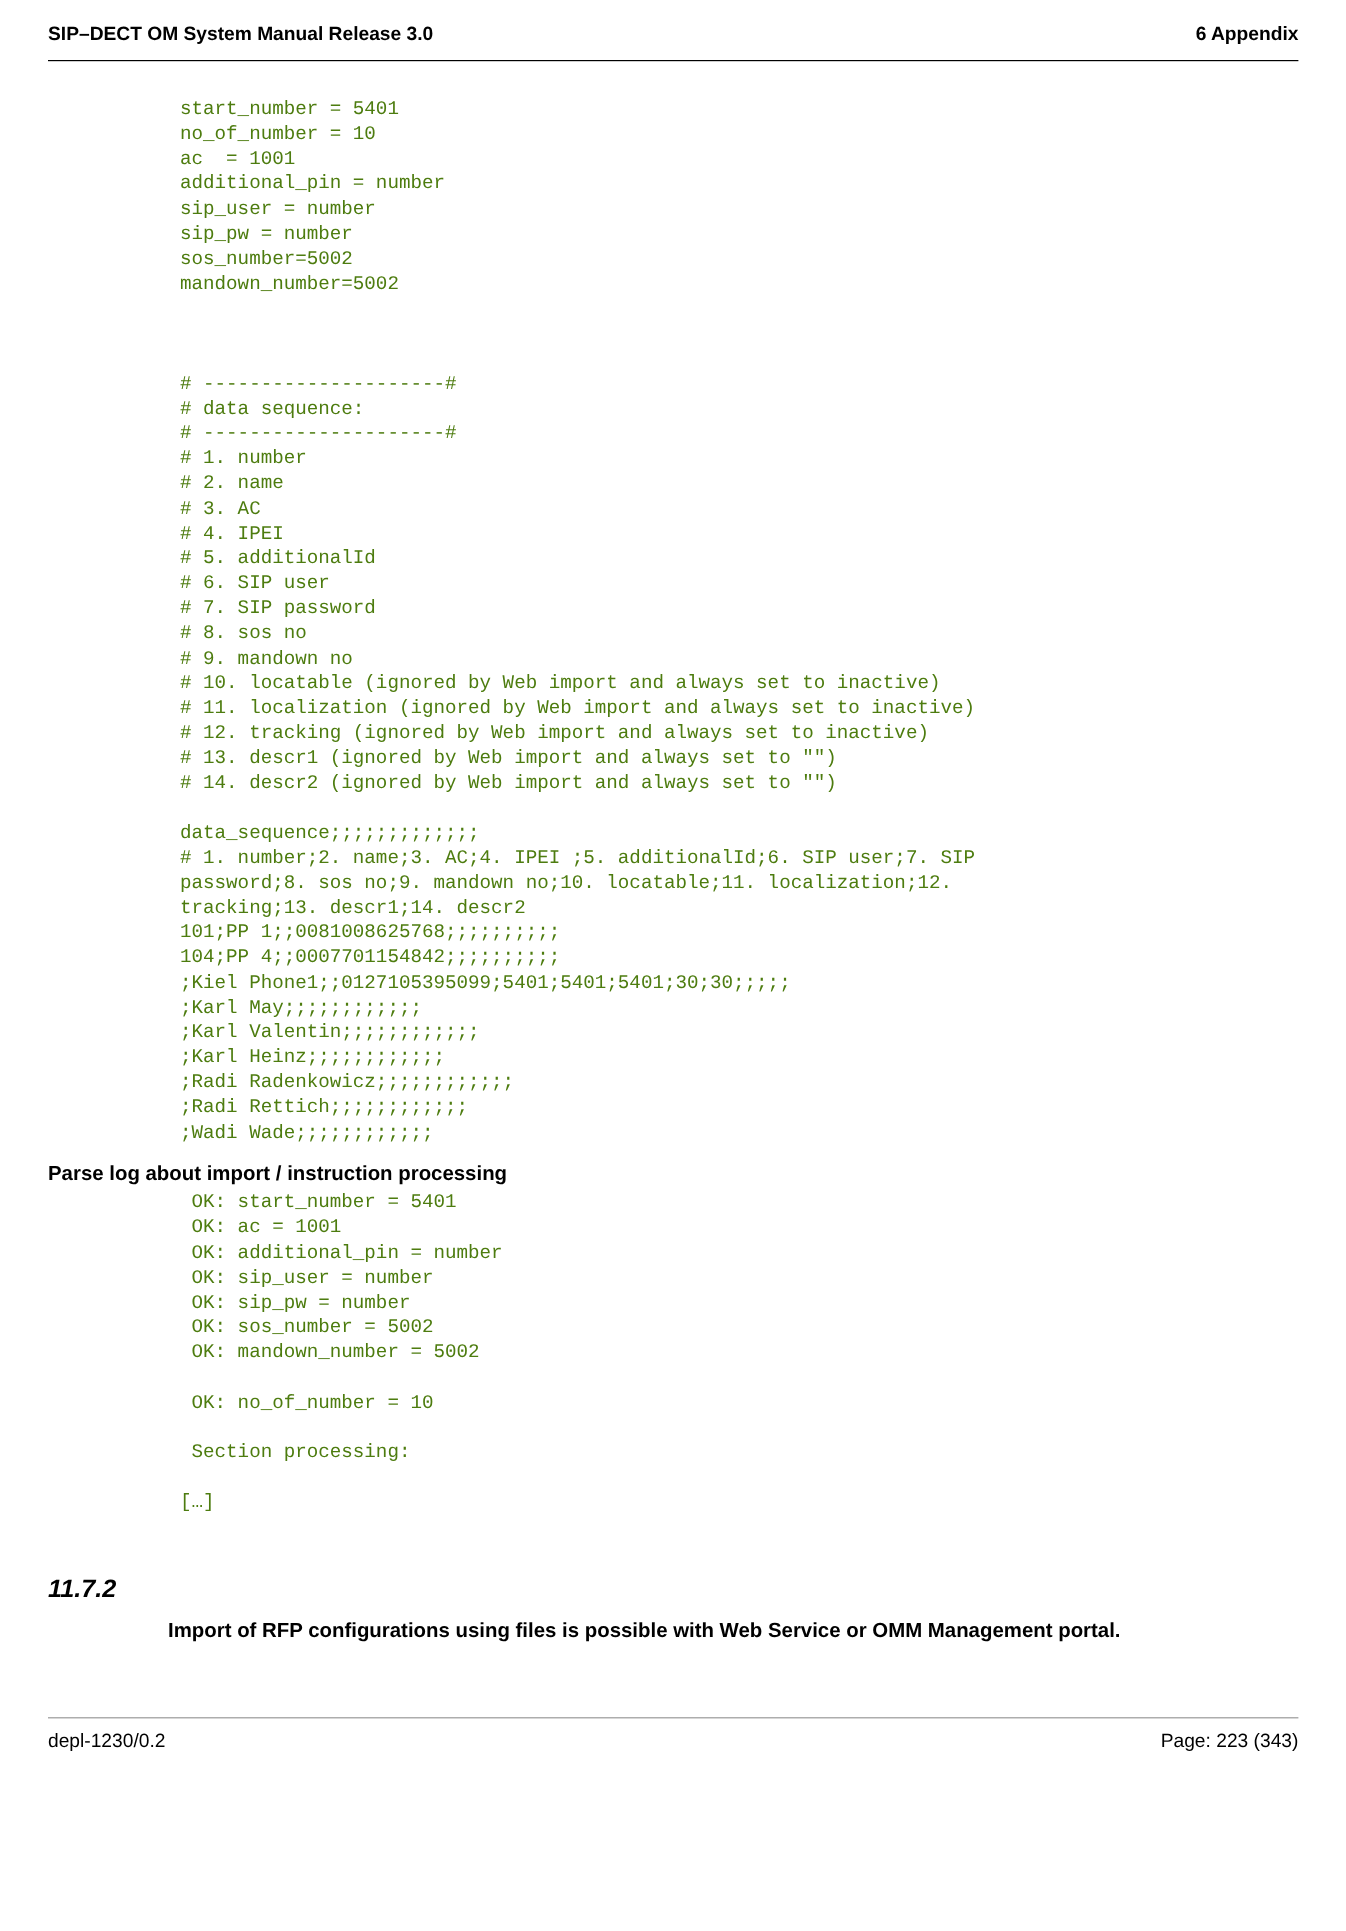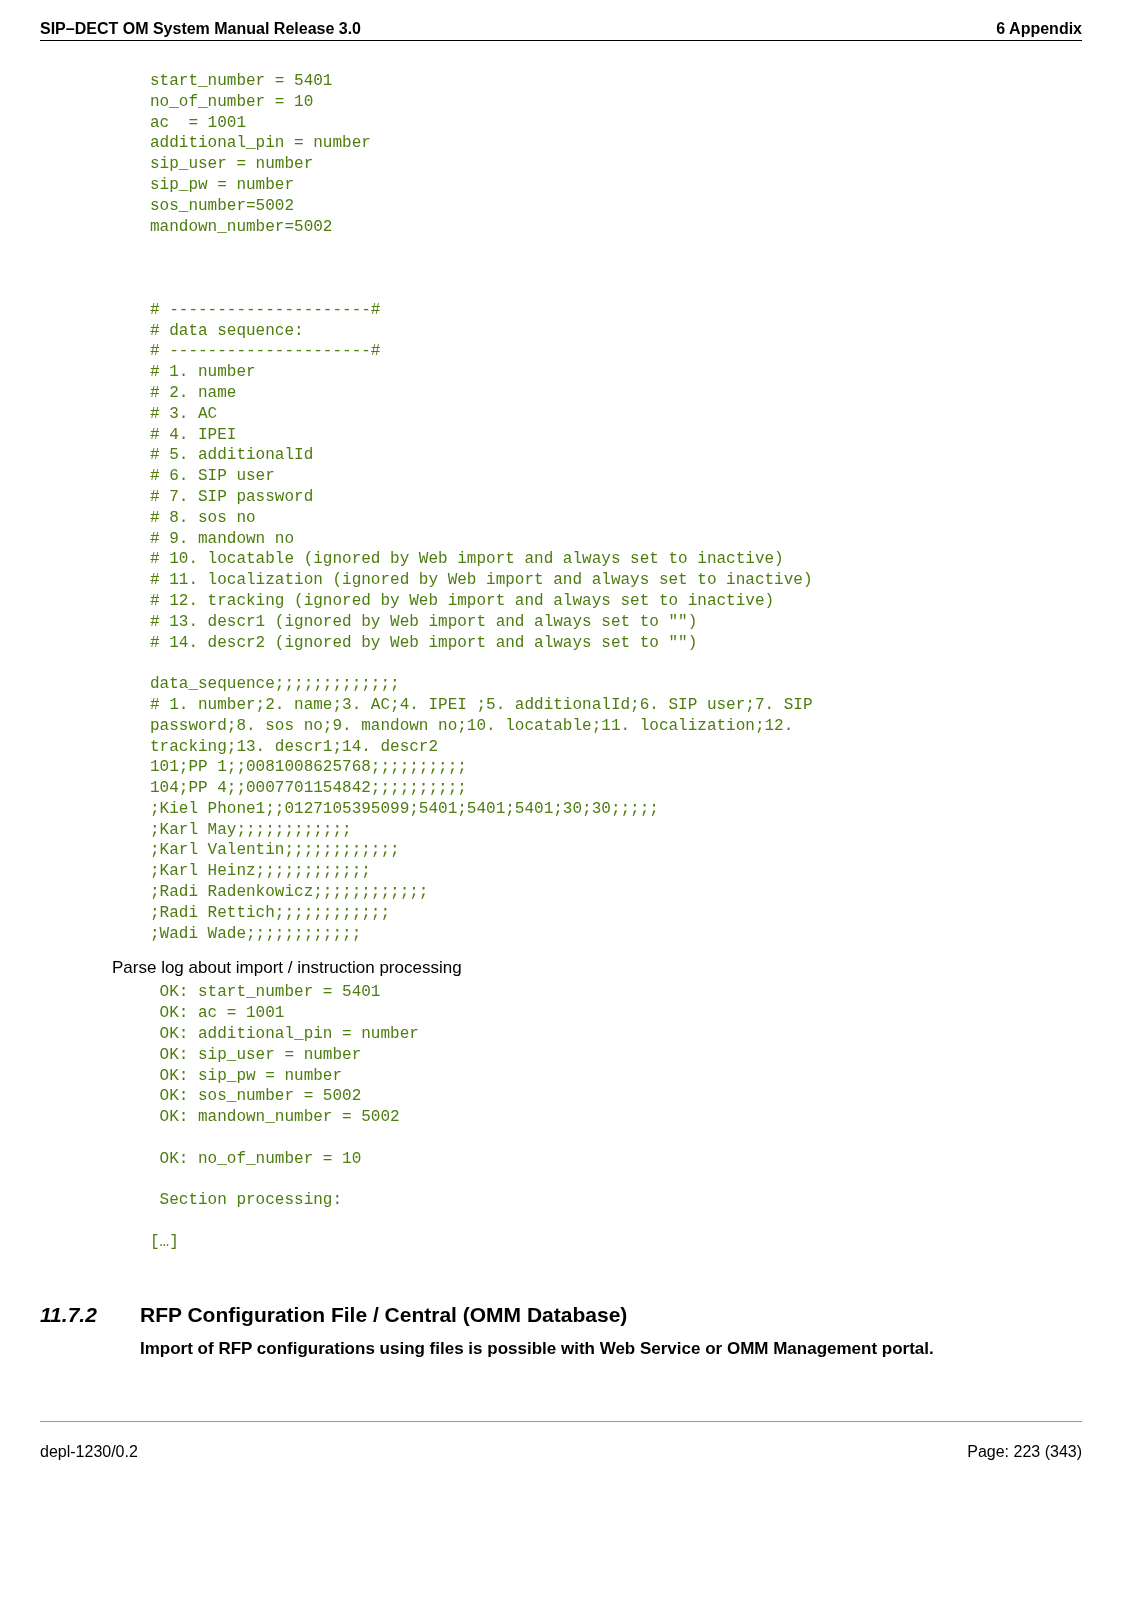--- a/index.html
+++ b/index.html
@@ -8,42 +8,41 @@
       padding: 20px 40px;
       width: 1042px;
       font-size: 16px;
       color: #000;
     }
     .header {
       display: flex;
       justify-content: space-between;
       font-weight: bold;
       border-bottom: 1px solid #000;
-      padding-bottom: 2px;
+      padding-bottom: 12px;
       margin-bottom: 30px;
     }
     .footer {
       display: flex;
       justify-content: space-between;
       border-top: 1px solid #999;
-      padding-top: 21px;
+      padding-top: 11px;
       margin-top: 60px;
       font-size: 16px;
     }
     .code-block {
       font-family: "Courier New", Courier, monospace;
       color: #4d7c0f;
       white-space: pre;
       margin-left: 110px;
       font-size: 16px;
       line-height: 1.3;
     }
     .section-title {
-      font-weight: normal;
-      margin-left: 72px;
+      font-weight: bold;
       margin-top: 14px;
       margin-bottom: 4px;
       font-size: 17px;
     }
     .subsection {
       margin-top: 50px;
       display: flex;
     }
     .subsection-number {
       font-weight: bold;
@@ -125,21 +124,20 @@
  OK: mandown_number = 5002
 
  OK: no_of_number = 10
 
  Section processing:
 
 […]</div>
 
 <div class="subsection">
   <div class="subsection-number">11.7.2</div>
-  <div class="subsection-title">RFP Configuration File / Central (OMM Database)</div>
 </div>
 
 <div class="body-text">Import of RFP configurations using files is possible with Web Service or OMM Management portal.</div>
 
 <div class="footer">
   <span>depl-1230/0.2</span>
   <span>Page: 223 (343)</span>
 </div>
 
 </body></html>

